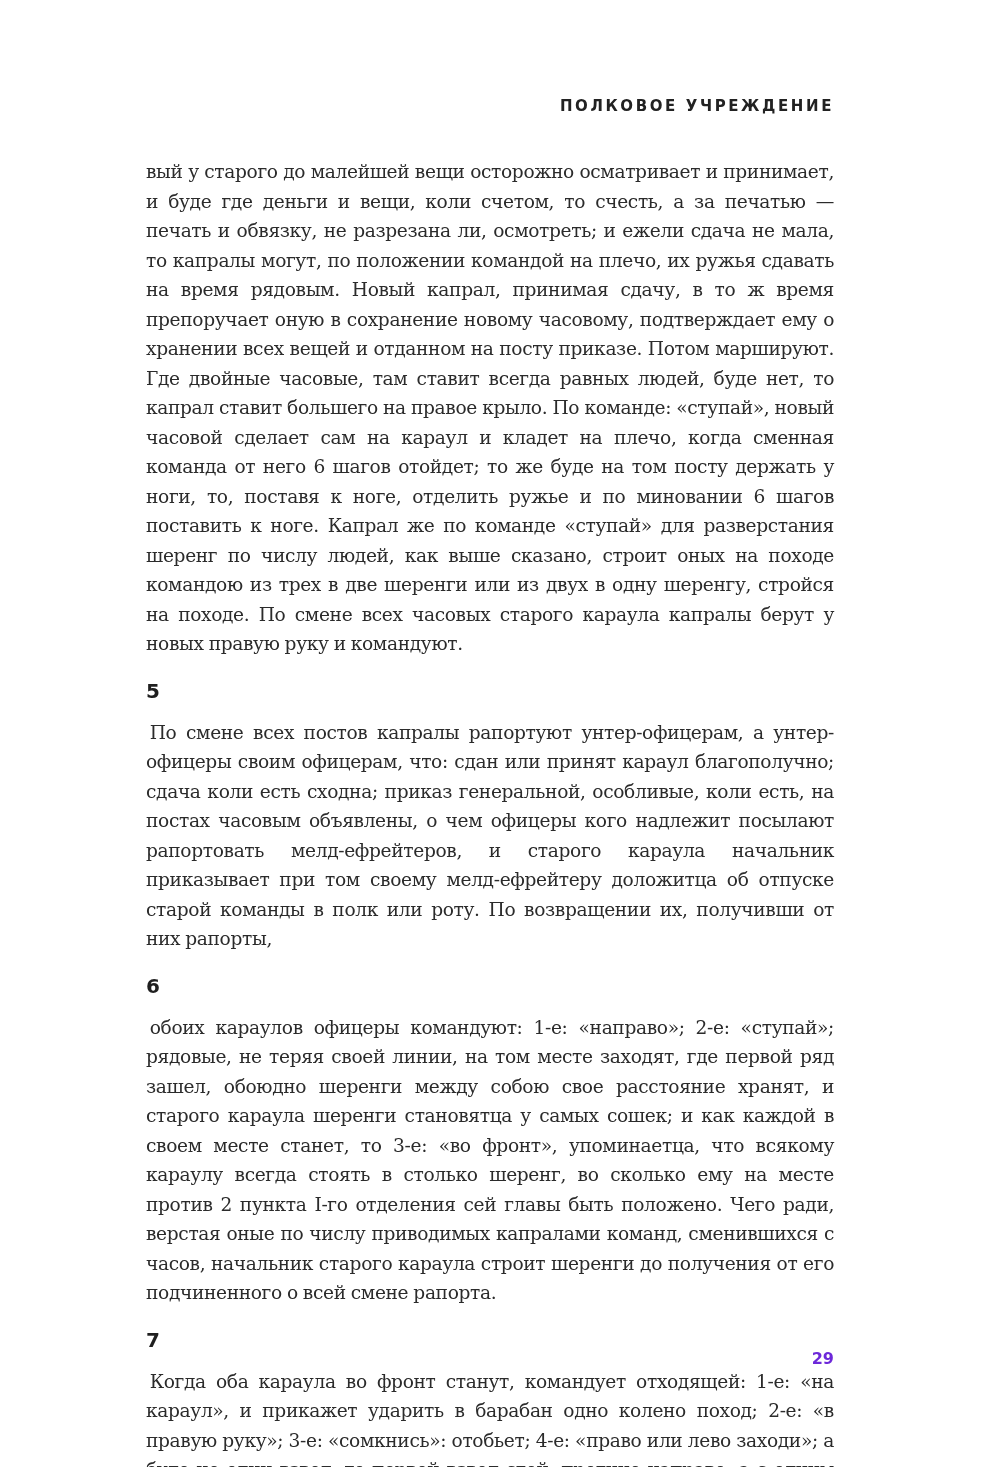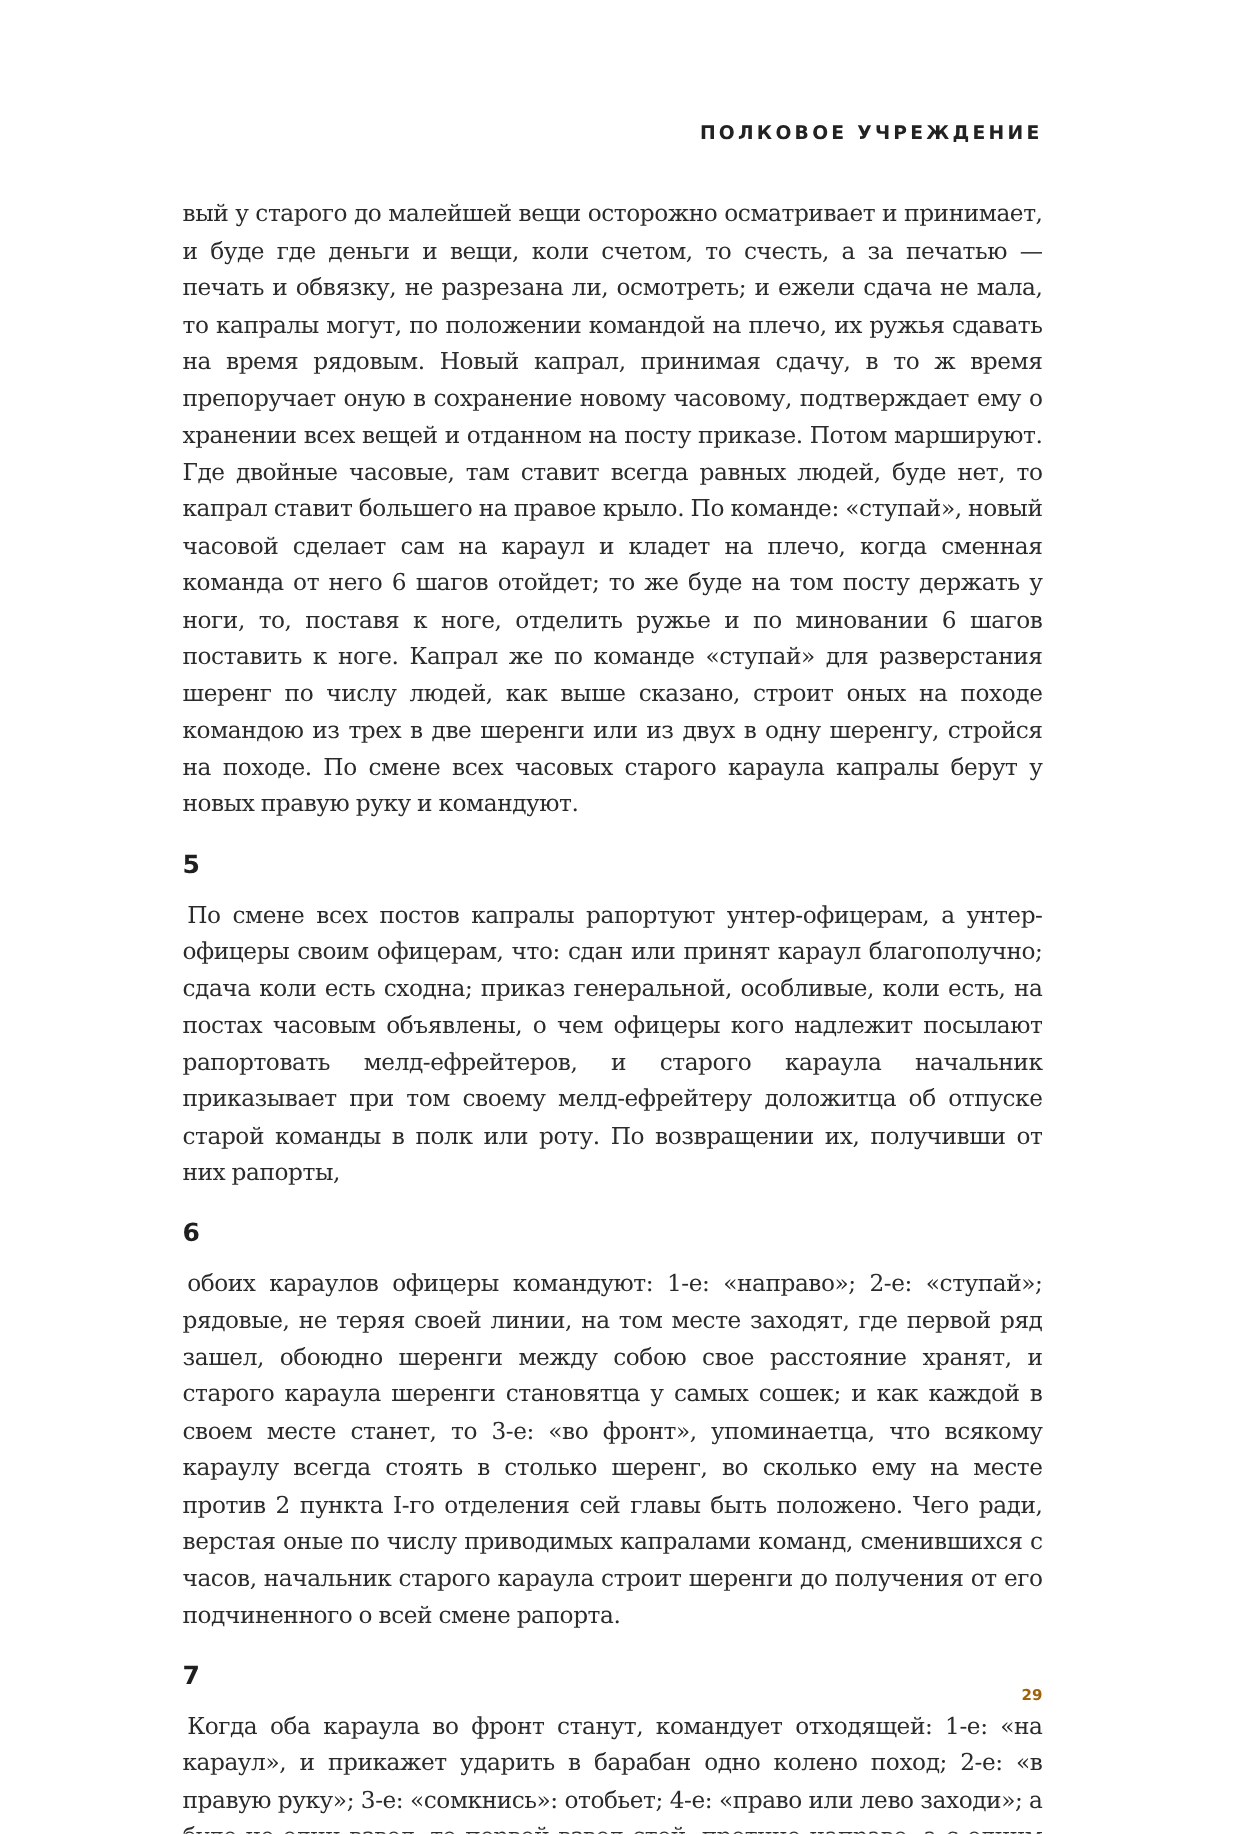--- a/index.html
+++ b/index.html
@@ -58,22 +58,22 @@
       line-height: 29px;
       margin: 18px 0 12px 0;
       color: #1f1f1f;
     }
     .page-number {
       position: absolute;
       right: 0;
       top: 1349px;
       font-family: "DejaVu Sans", sans-serif;
       font-weight: bold;
-      font-size: 12px;
-      color: #a16207;
+      font-size: 16px;
+      color: #6d28d9;
     }
   </style>
 </head>
 <body>
 
 <div class="page">
   <div class="running-header">ПОЛКОВОЕ УЧРЕЖДЕНИЕ</div>
 
   <div class="body-text">
     <p class="para">вый у старого до малейшей вещи осторожно осматривает и принимает, и буде где деньги и вещи, коли счетом, то счесть, а за печатью — печать и обвязку, не разрезана ли, осмотреть; и ежели сдача не мала, то капралы могут, по положении командой на плечо, их ружья сдавать на время рядовым. Новый капрал, принимая сдачу, в то ж время препоручает оную в сохранение новому часовому, подтверждает ему о хранении всех вещей и отданном на посту приказе. Потом маршируют. Где двойные часовые, там ставит всегда равных людей, буде нет, то капрал ставит большего на правое крыло. По команде: «ступай», новый часовой сделает сам на караул и кладет на плечо, когда сменная команда от него 6 шагов отойдет; то же буде на том посту держать у ноги, то, поставя к ноге, отделить ружье и по миновании 6 шагов поставить к ноге. Капрал же по команде «ступай» для разверстания шеренг по числу людей, как выше сказано, строит оных на походе командою из трех в две шеренги или из двух в одну шеренгу, стройся на походе. По смене всех часовых старого караула капралы берут у новых правую руку и командуют.</p>

